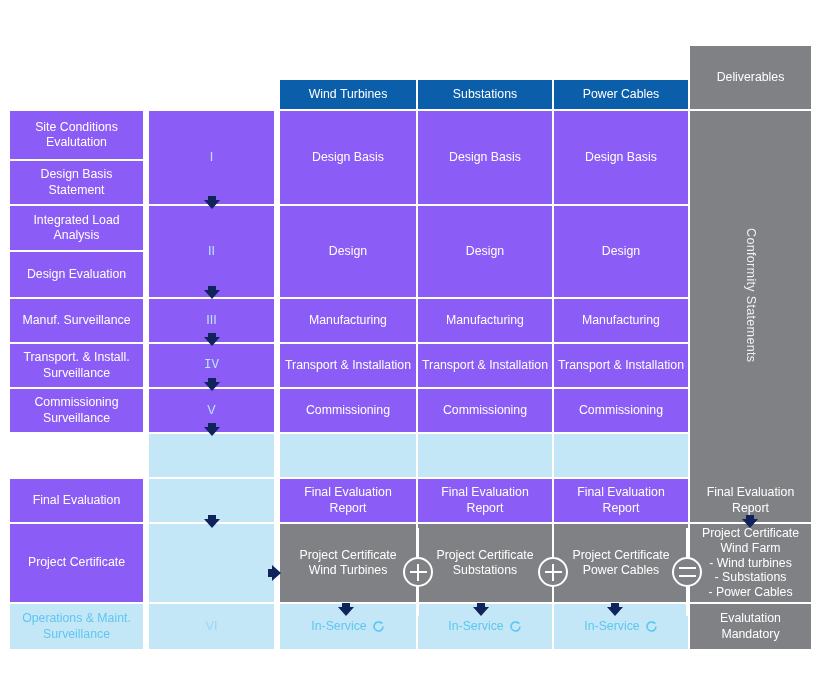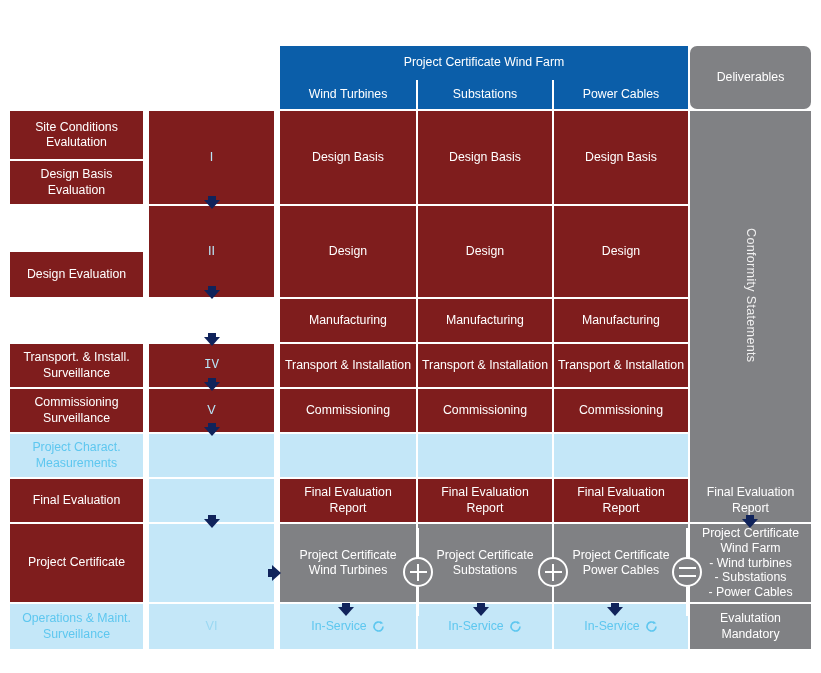--- a/index.html
+++ b/index.html
@@ -84,21 +84,21 @@
     justify-content: center;
     text-align: center;
     font-size: 12.3px;
     line-height: 1.25;
     color: #ffffff;
     padding: 1px 3px;
     box-sizing: border-box;
     overflow: hidden;
   }
   .c-hdr   { background: #0b5ea9; font-size: 12.3px; }
-  .c-mand  { background: #7f1d1d; }
+  .c-mand  { background: #8b5cf6; }
   .c-opt   { background: #c4e7f8; color: #5ec7ef; }
   .c-gray  { background: #808184; color: #ffffff; }
 
   .c-gap   { background: #ffffff; }
 
   .phase-roman { font-size: 12.6px; color: #b9e6f8; }
   .phase-roman.opt { color: #9bd8f2; }
 
   
   .vert-wrap {
@@ -203,64 +203,66 @@
 
 <div id="root">
 
 
   <div id="grid">
 
     <div class="c-gap" style="grid-column:2; grid-row:1 / span 2;"></div>
 
     <div class="c-gap" style="grid-column:4; grid-row:1 / span 2;"></div>
 
-    <div class="cell c-hdr" style="grid-column:5 / span 5; grid-row:1;">Project Certificate Wind Farm</div>
 
     <div class="c-gap" style="grid-column:10; grid-row:1 / span 2;"></div>
 
-    <div class="cell c-gray" style="grid-column:11; grid-row:1 / span 2;border-radius:7px;">Deliverables</div>
+    <div class="cell c-gray" style="grid-column:11; grid-row:1 / span 2;">Deliverables</div>
 
     <div class="cell c-hdr" style="grid-column:5; grid-row:2;">Wind Turbines</div>
     <div class="c-gap" style="grid-column:6; grid-row:2;"></div>
     <div class="cell c-hdr" style="grid-column:7; grid-row:2;">Substations</div>
     <div class="c-gap" style="grid-column:8; grid-row:2;"></div>
     <div class="cell c-hdr" style="grid-column:9; grid-row:2;">Power Cables</div>
 
     <div class="c-gap" style="grid-column:1 / span 11; grid-row:3;"></div>
 
     <div class="cell c-mand" style="grid-column:1; grid-row:4; flex-direction:column;">
       <div>Site Conditions</div>
       <div>Evalutation</div>
     </div>
     <div class="c-gap" style="grid-column:1; grid-row:5;"></div>
     <div class="cell c-mand" style="grid-column:1; grid-row:6; flex-direction:column;">
       <div>Design Basis</div>
-      <div>Evaluation</div>
+      <div>Statement</div>
     </div>
     <div class="c-gap" style="grid-column:1; grid-row:7;"></div>
+    <div class="cell c-mand" style="grid-column:1; grid-row:8; flex-direction:column;">
+      <div>Integrated Load</div>
+      <div>Analysis</div>
+    </div>
     <div class="c-gap" style="grid-column:1; grid-row:9;"></div>
     <div class="cell c-mand" style="grid-column:1; grid-row:10;">
       <div>Design Evaluation</div>
     </div>
     <div class="c-gap" style="grid-column:1; grid-row:11;"></div>
+    <div class="cell c-mand" style="grid-column:1; grid-row:12;">
+      <div>Manuf. Surveillance</div>
+    </div>
     <div class="c-gap" style="grid-column:1; grid-row:13;"></div>
     <div class="cell c-mand" style="grid-column:1; grid-row:14; flex-direction:column;">
       <div>Transport. &amp; Install.</div>
       <div>Surveillance</div>
     </div>
     <div class="c-gap" style="grid-column:1; grid-row:15;"></div>
     <div class="cell c-mand" style="grid-column:1; grid-row:16; flex-direction:column;">
       <div>Commissioning</div>
       <div>Surveillance</div>
     </div>
     <div class="c-gap" style="grid-column:1; grid-row:17;"></div>
-    <div class="cell c-opt" style="grid-column:1; grid-row:18; flex-direction:column;">
-      <div>Project Charact.</div>
-      <div>Measurements</div>
-    </div>
     <div class="c-gap" style="grid-column:1; grid-row:19;"></div>
     <div class="cell c-mand" style="grid-column:1; grid-row:20;">
       <div>Final Evaluation</div>
     </div>
     <div class="c-gap" style="grid-column:1; grid-row:21;"></div>
     <div class="cell c-mand" style="grid-column:1; grid-row:22;">
       <div>Project Certificate</div>
     </div>
     <div class="c-gap" style="grid-column:1; grid-row:23;"></div>
     <div class="cell c-opt" style="grid-column:1; grid-row:24; flex-direction:column;">
@@ -271,20 +273,23 @@
     <div class="c-gap" style="grid-column:2; grid-row:4 / span 21;"></div>
 
     <div class="cell c-mand" style="grid-column:3; grid-row:4 / span 3;">
       <span class="phase-roman">I</span>
     </div>
     <div class="c-gap" style="grid-column:3; grid-row:7;"></div>
     <div class="cell c-mand" style="grid-column:3; grid-row:8 / span 3;">
       <span class="phase-roman">II</span>
     </div>
     <div class="c-gap" style="grid-column:3; grid-row:11;"></div>
+    <div class="cell c-mand" style="grid-column:3; grid-row:12;">
+      <span class="phase-roman">III</span>
+    </div>
     <div class="c-gap" style="grid-column:3; grid-row:13;"></div>
     <div class="cell c-mand" style="grid-column:3; grid-row:14;font-family:Liberation Mono, monospace;">
       <span class="phase-roman">IV</span>
     </div>
     <div class="c-gap" style="grid-column:3; grid-row:15;"></div>
     <div class="cell c-mand" style="grid-column:3; grid-row:16;">
       <span class="phase-roman">V</span>
     </div>
     <div class="c-gap" style="grid-column:3; grid-row:17;"></div>
     <div class="cell c-opt" style="grid-column:3; grid-row:18;"></div>

